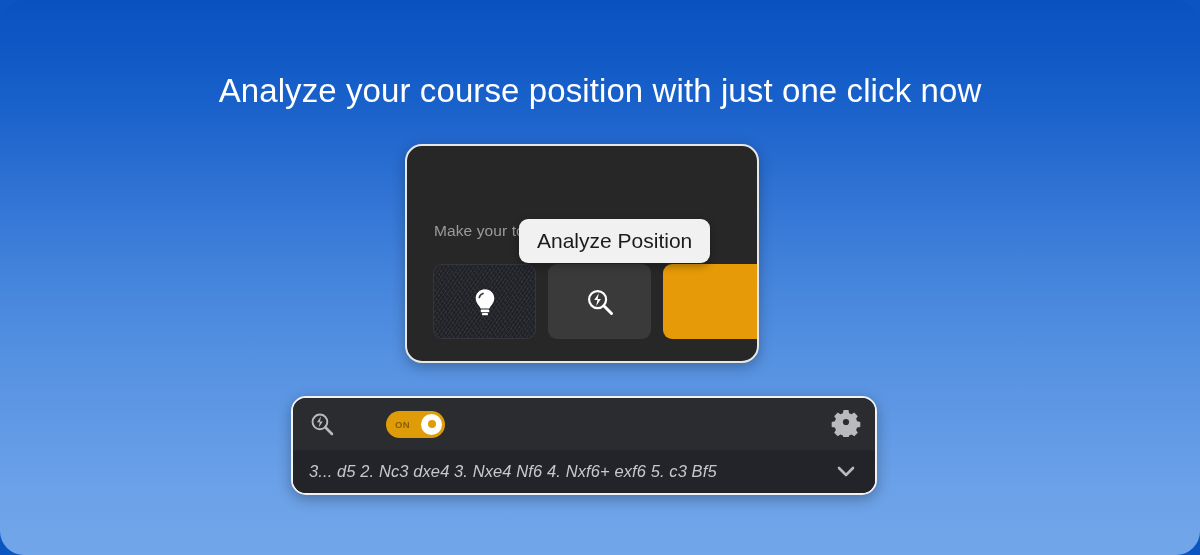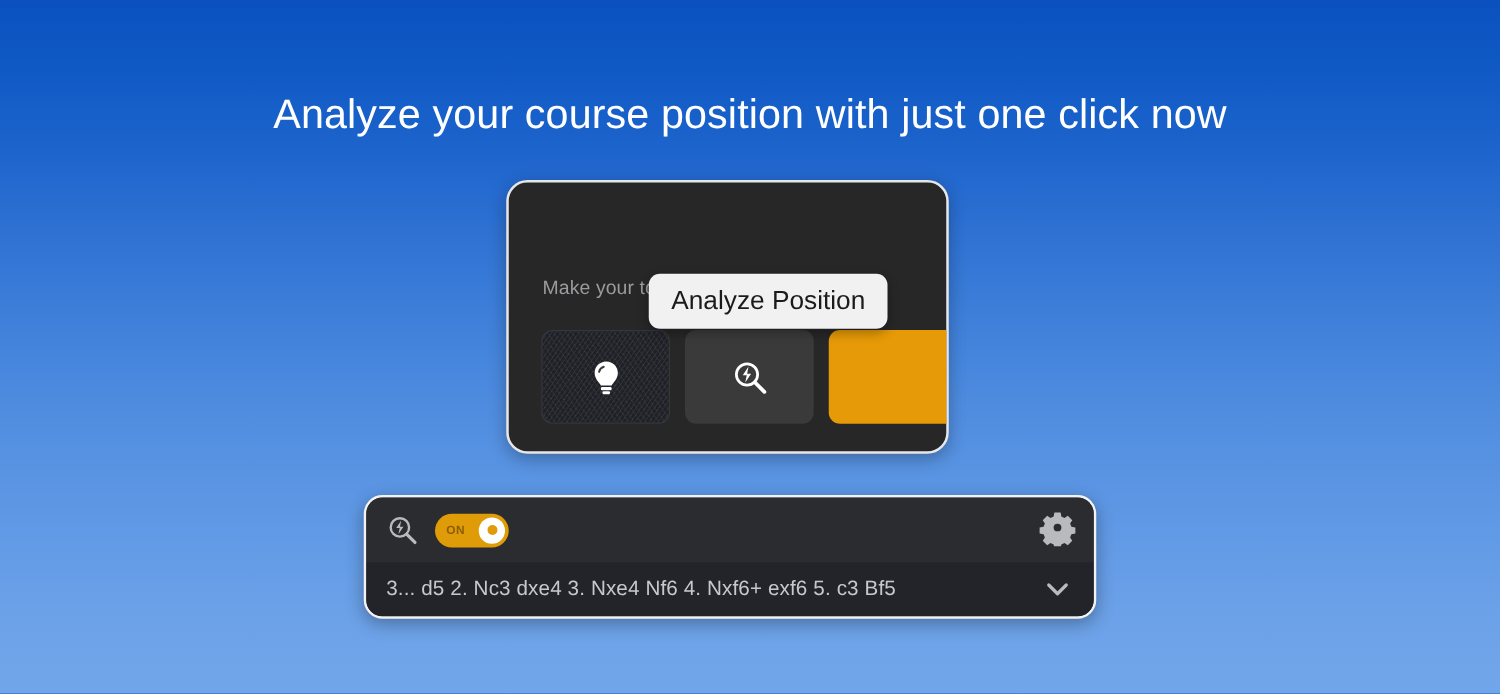--- a/index.html
+++ b/index.html
@@ -23,20 +23,21 @@
         to bottom,
         #0a51bf 0%,
         #0e58c4 8%,
         #1b62cb 20%,
         #2f72d3 34%,
         #4484dc 50%,
         #5490e1 63%,
         #6099e5 76%,
         #6ba1e8 88%,
         #72a6ea 100%);
+    border-radius: 24px;
   }
 
   
   #headline {
     position: absolute;
     top: 72px;
     left: 0;
     width: 1200px;
     text-align: center;
     color: #ffffff;
@@ -133,20 +134,21 @@
     overflow: hidden;
     box-shadow: 0 4px 14px rgba(0,0,0,0.3);
   }
   #engine-top {
     position: relative;
     height: 52px;
     display: flex;
     align-items: center;
     padding: 0 16px;
     background: #2b2c30;
+    gap: 38px;
   }
   #engine-bottom {
     position: relative;
     height: 43px;
     display: flex;
     align-items: center;
     padding: 0 16px;
     background: #232429;
   }
 
@@ -193,20 +195,21 @@
     content: "";
     width: 8px;
     height: 8px;
     border-radius: 50%;
     background: #e09b08;
   }
 
   #engine-moves {
     color: #c7c8cb;
     font-size: 16.5px;
+    font-style: italic;
     white-space: nowrap;
     letter-spacing: 0.1px;
   }
 
   .bar-icon {
     display: flex;
     align-items: center;
     justify-content: center;
     z-index: 3;
   }

